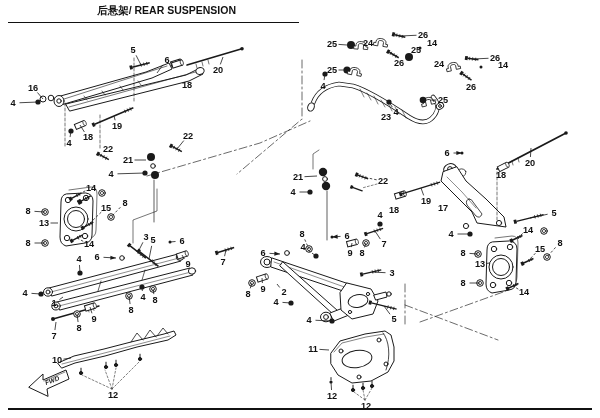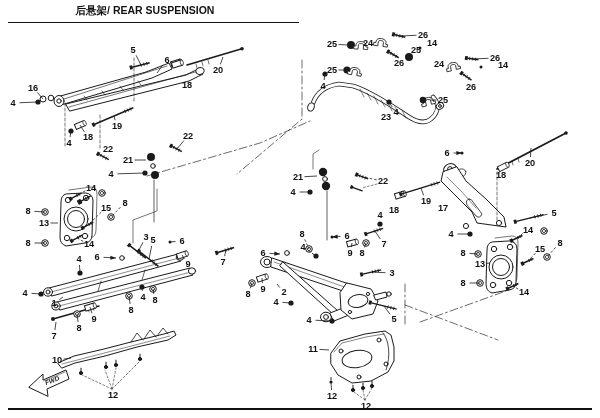--- a/index.html
+++ b/index.html
@@ -1,18 +1,18 @@
 <!DOCTYPE html>
 <html><head>
 <meta charset="utf-8">
 <style>
   html,body{margin:0;padding:0;background:#fff;}
   .page{position:relative;width:600px;height:418px;background:#fff;overflow:hidden;
         font-family:"Liberation Sans",sans-serif;color:#111;}
-  .title{position:absolute;left:54px;top:4px;width:182px;text-align:center;
+  .title{position:absolute;left:54px;top:4px;width:182px;text-align:right;
          font-size:10.5px;font-weight:bold;white-space:nowrap;}
   .rule-top{position:absolute;left:8px;top:22px;width:291px;height:1px;background:#111;}
   .rule-bottom{position:absolute;left:8px;top:408px;width:584px;height:1.5px;background:#111;}
   #art{position:absolute;left:0;top:0;}
   #art text{font-family:"Liberation Sans",sans-serif;}
 </style>
 </head>
 <body>
 
 <div class="page">

